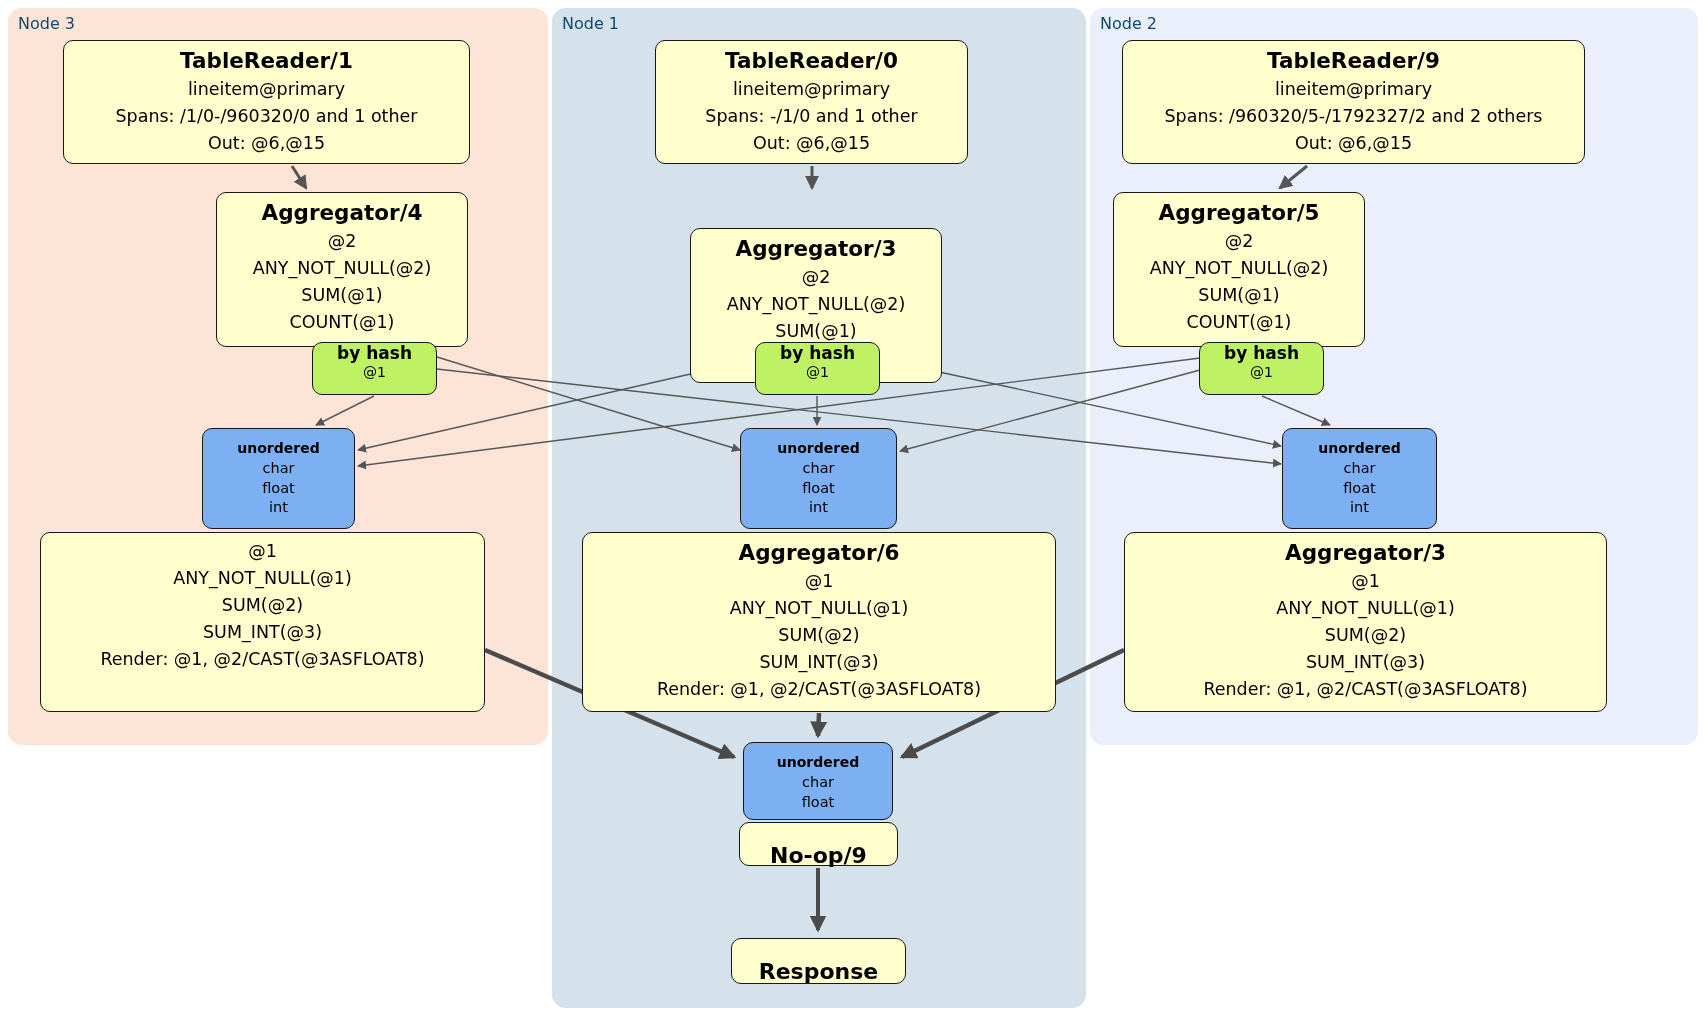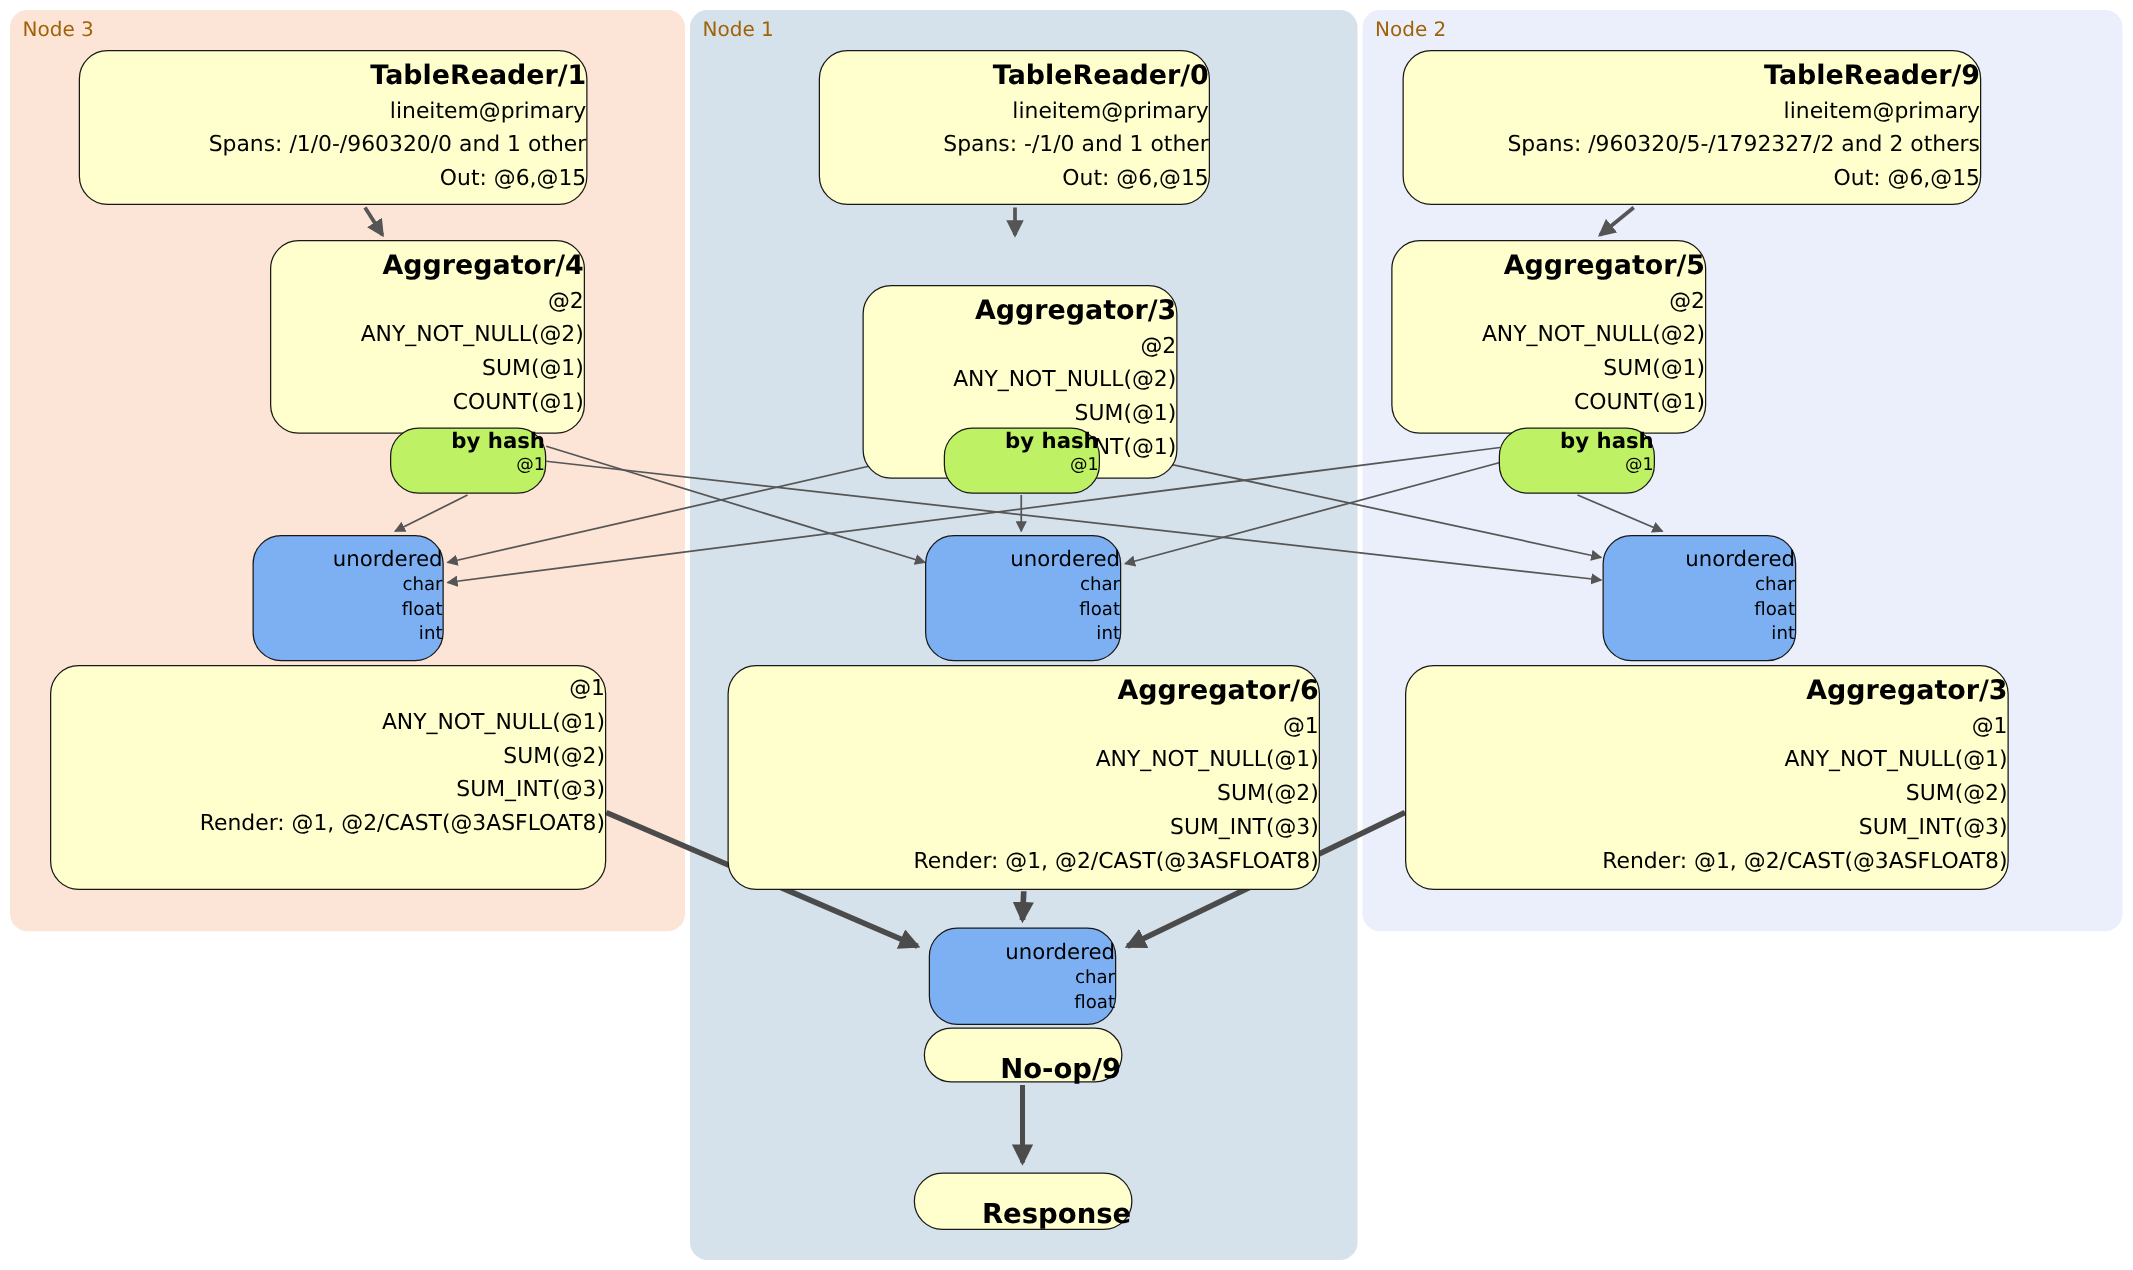--- a/index.html
+++ b/index.html
@@ -3,35 +3,35 @@
 <meta charset="utf-8">
 <style>
   html,body{margin:0;padding:0;}
   body{
     width:1706px;height:1016px;background:#ffffff;
     font-family:"DejaVu Sans","Liberation Sans",sans-serif;
     position:relative;overflow:hidden;color:#000;
   }
   .canvas{position:absolute;left:0;top:0;width:1706px;height:1016px;}
   .region{position:absolute;border-radius:14px;z-index:0;}
-  .region-label{position:absolute;left:10px;top:6px;font-size:16px;color:#a16207;}
+  .region-label{position:absolute;left:10px;top:6px;font-size:16px;color:#0c4a6e;}
   .edges{position:absolute;left:0;top:0;z-index:1;}
   .box{
-    position:absolute;box-sizing:border-box;text-align:right;
-    background:#ffffcd;border:1.6px solid #181818;border-radius:23px;
+    position:absolute;box-sizing:border-box;text-align:center;
+    background:#ffffcd;border:1.6px solid #181818;border-radius:10px;
     z-index:2;
   }
   .proc{padding-top:5px;}
   .proc .title{font-weight:bold;font-size:21.5px;line-height:30px;}
   .proc .line{font-size:17.5px;line-height:27px;white-space:nowrap;}
   .router{background:#bef264;z-index:3;padding-top:0;}
   .router .title{font-weight:bold;font-size:17px;line-height:21px;}
   .router .sub{font-size:14px;line-height:17px;}
   .sync{background:#7db0f2;z-index:3;padding-top:8px;}
-  .sync .title{font-weight:normal;font-size:17px;line-height:22px;}
+  .sync .title{font-weight:bold;font-size:14px;line-height:22px;}
   .sync .line{font-size:14.5px;line-height:19.5px;}
   .small-proc{padding-top:18px;}
   .small-proc .title{font-weight:bold;font-size:22px;line-height:30px;}
 </style>
 </head>
 <body>
 
 <div class="canvas">
 
   <div class="region" style="left:8px;top:8px;width:540px;height:737px;background:#fce4d6;">

